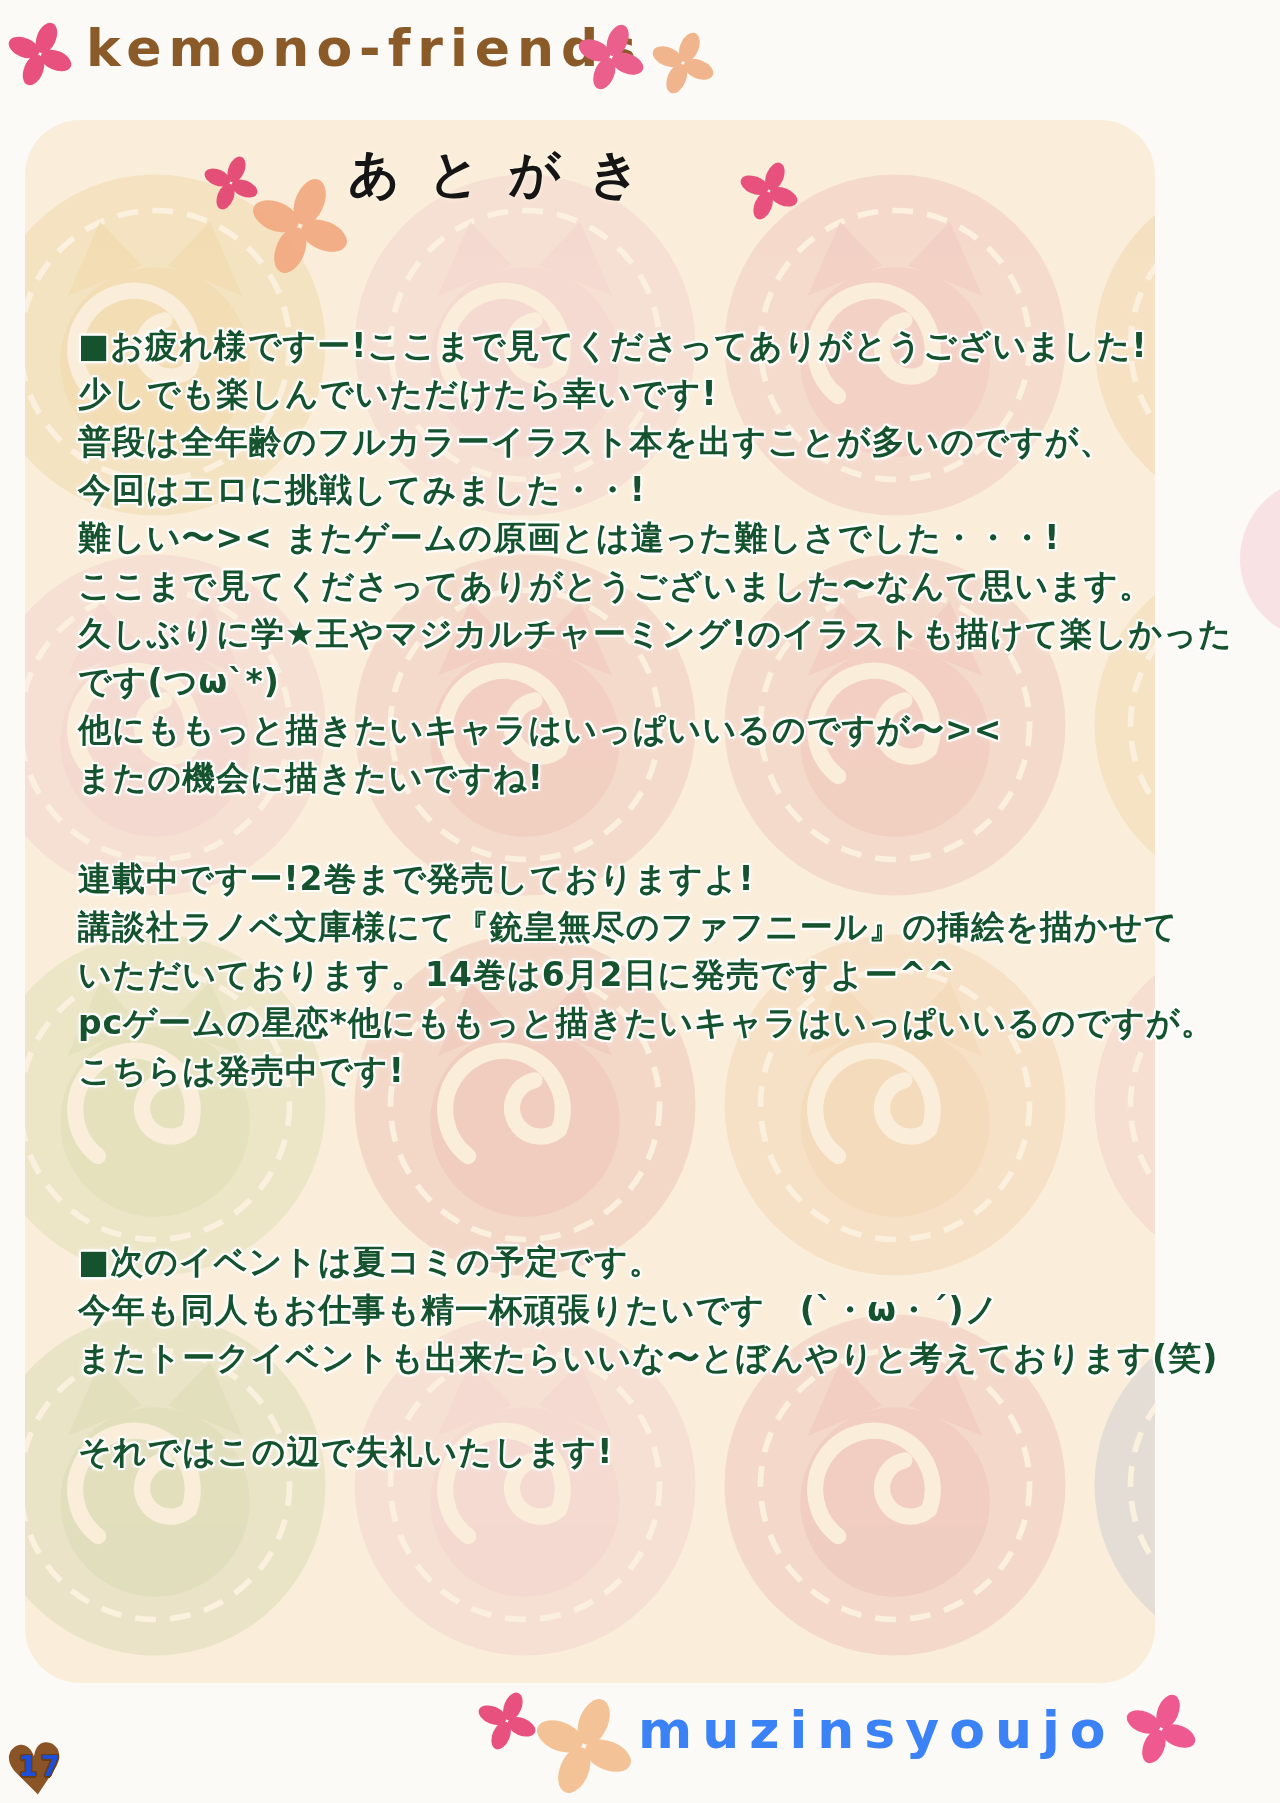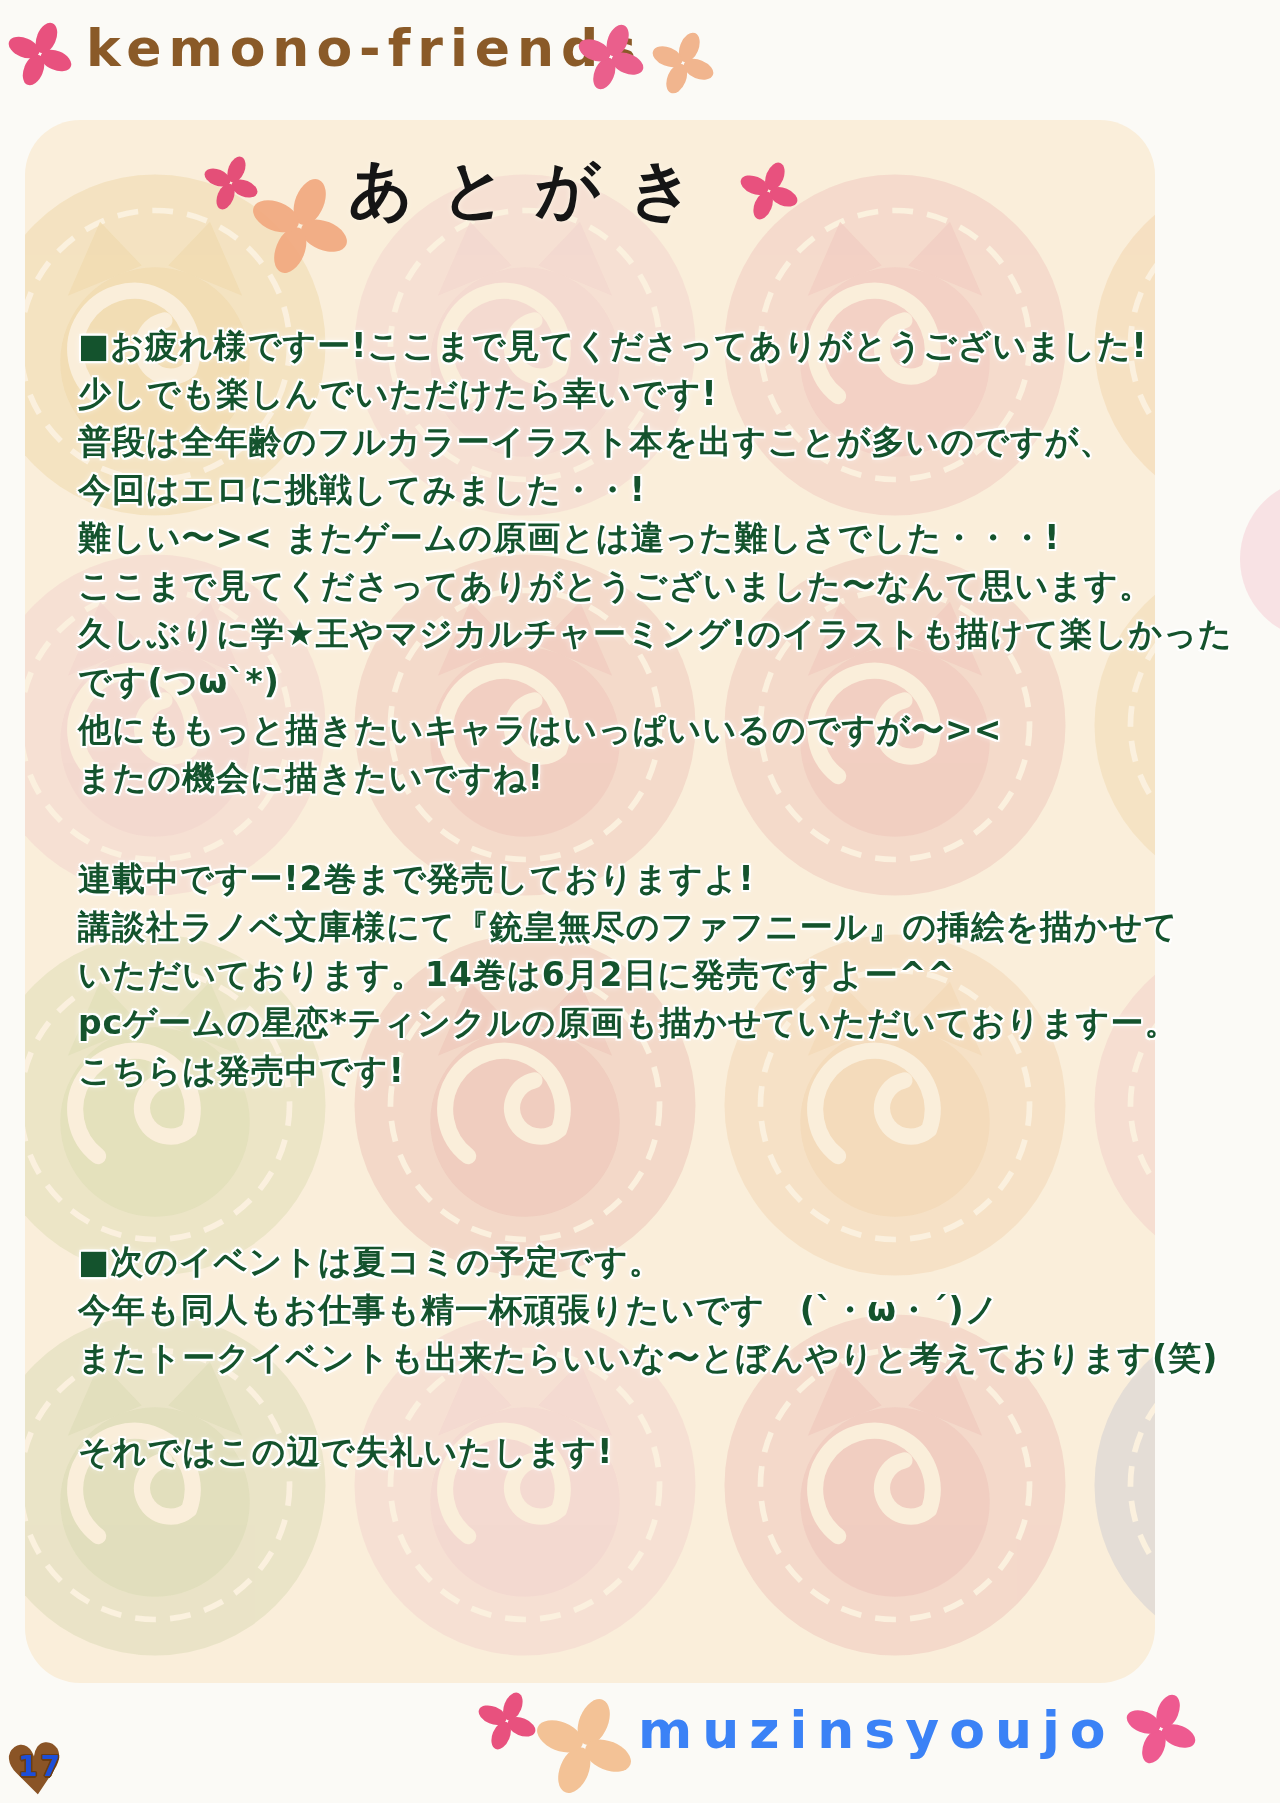--- a/index.html
+++ b/index.html
@@ -13,22 +13,22 @@
     background:#faeeda;border-radius:55px;overflow:hidden;
   }
   .emblem{position:absolute;width:360px;height:360px;opacity:.34;}
   .flower{position:absolute;}
   .header-title{
     position:absolute;left:86px;top:18px;
     font-size:52px;font-weight:bold;color:#8a5a28;letter-spacing:7px;
     white-space:nowrap;
   }
   .page-title{
-    position:absolute;left:348px;top:146px;
-    font-size:64px;font-weight:bold;color:#151515;letter-spacing:28px;
+    position:absolute;left:348px;top:140px;
+    font-size:51px;font-weight:bold;color:#151515;letter-spacing:28px;
     white-space:nowrap;
     text-shadow:0 0 5px #fdf6e8;
   }
   .para{position:absolute;left:78px;width:1075px;}
   .para .line{
     height:48px;line-height:48px;white-space:nowrap;
     font-size:33px;font-weight:bold;color:#14532d;letter-spacing:1px;
     text-shadow:
       2px 0 0 #fff,-2px 0 0 #fff,0 2px 0 #fff,0 -2px 0 #fff,
       1.6px 1.6px 0 #fff,-1.6px 1.6px 0 #fff,1.6px -1.6px 0 #fff,-1.6px -1.6px 0 #fff,
@@ -167,21 +167,21 @@
   <div class="line">久しぶりに学★王やマジカルチャーミング!のイラストも描けて楽しかった</div>
   <div class="line">です(つω`*)</div>
   <div class="line">他にももっと描きたいキャラはいっぱいいるのですが〜&gt;&lt;</div>
   <div class="line">またの機会に描きたいですね!</div>
 </div>
 
 <div class="para" style="top:855px">
   <div class="line">連載中ですー!2巻まで発売しておりますよ!</div>
   <div class="line">講談社ラノベ文庫様にて『銃皇無尽のファフニール』の挿絵を描かせて</div>
   <div class="line">いただいております。14巻は6月2日に発売ですよー^^</div>
-  <div class="line">pcゲームの星恋*ティンクルの原画も描かせていただいておりますー。</div>
+  <div class="line">pcゲームの星恋*他にももっと描きたいキャラはいっぱいいるのですが。</div>
   <div class="line">こちらは発売中です!</div>
 </div>
 
 <div class="para" style="top:1238px">
   <div class="line">■次のイベントは夏コミの予定です。</div>
   <div class="line">今年も同人もお仕事も精一杯頑張りたいですゞ(`・ω・´)ノ</div>
   <div class="line">またトークイベントも出来たらいいな〜とぼんやりと考えております(笑)</div>
 </div>
 
 <div class="para" style="top:1428px">

